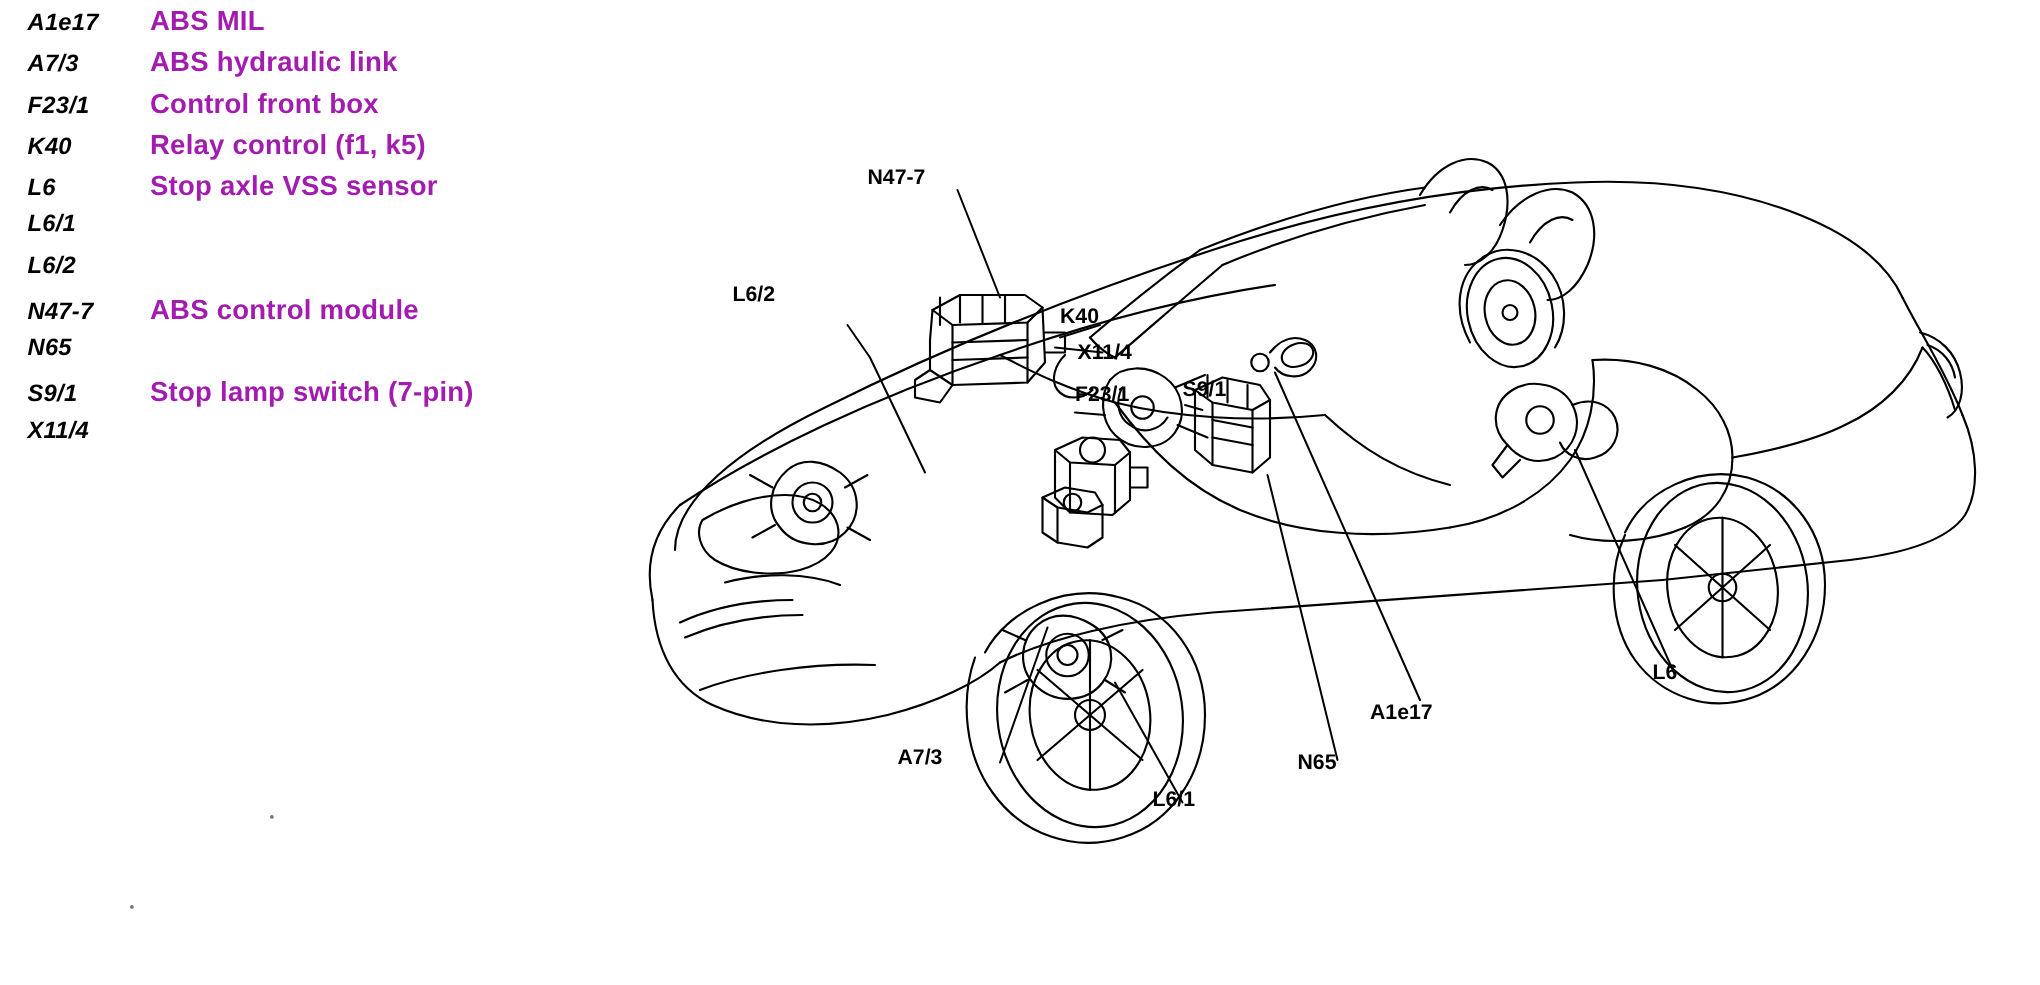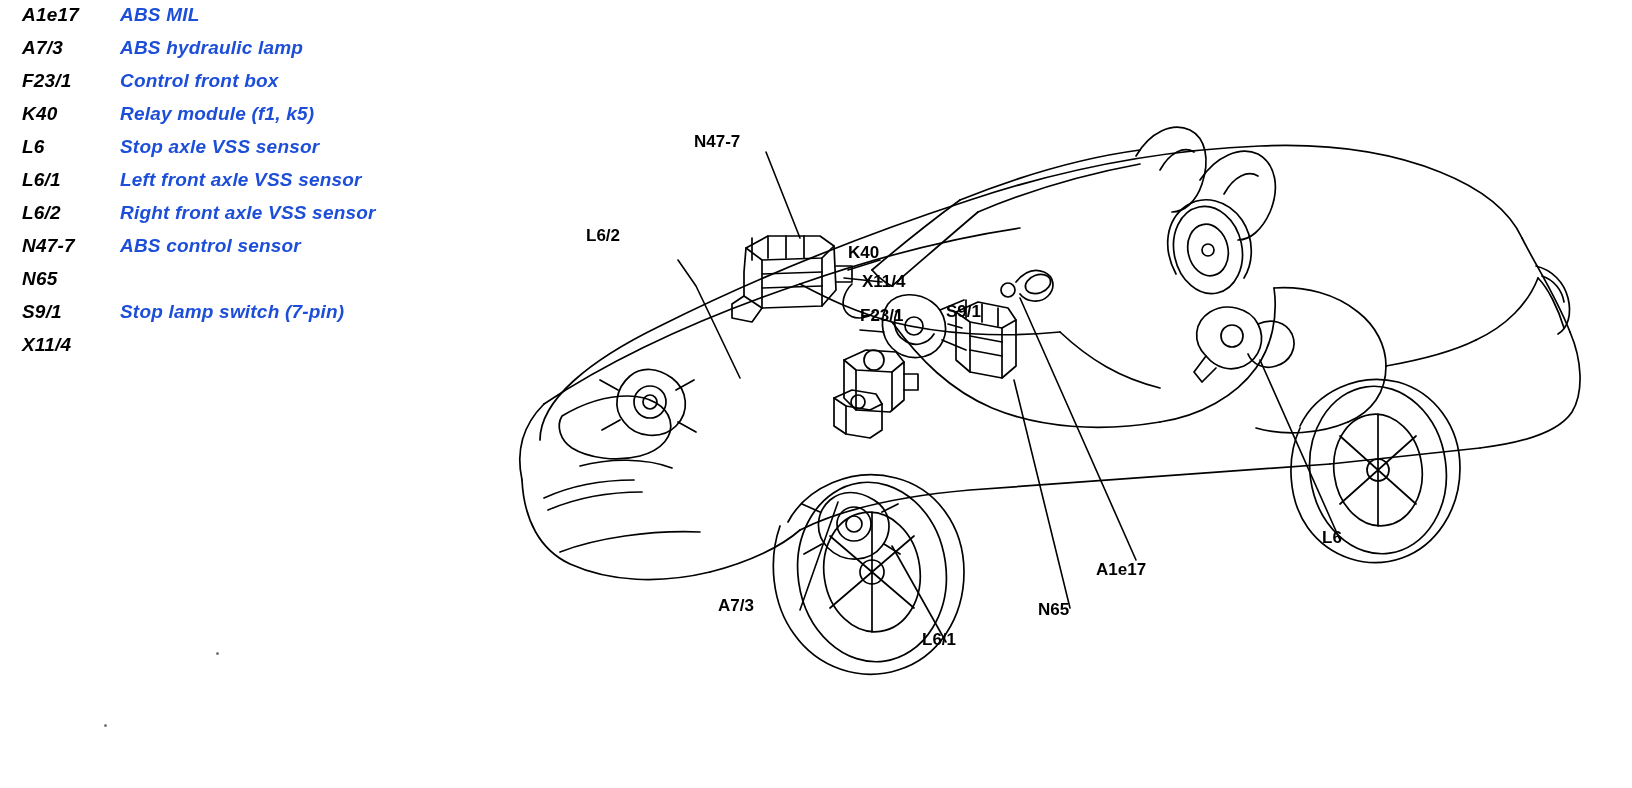--- a/index.html
+++ b/index.html
@@ -30,24 +30,23 @@
   .legend-code {
     width: 98px;
     flex: 0 0 98px;
     font-style: italic;
     font-weight: bold;
     font-size: 19px;
     color: #000;
     letter-spacing: 0.2px;
   }
   .legend-desc {
-    font-style: italic;
     font-weight: bold;
-    font-size: 19px;
-    color: #1d4ed8;
+    font-size: 22px;
+    color: #a21caf;
     letter-spacing: 0.2px;
     white-space: nowrap;
   }
 
   
   #illustration {
     position: absolute;
     left: 500px;
     top: 60px;
     width: 1120px;
@@ -78,45 +77,43 @@
 </head>
 <body>
 
 <div id="legend">
   <div class="legend-row">
     <span class="legend-code">A1e17</span>
     <span class="legend-desc">ABS MIL</span>
   </div>
   <div class="legend-row">
     <span class="legend-code">A7/3</span>
-    <span class="legend-desc">ABS hydraulic lamp</span>
+    <span class="legend-desc">ABS hydraulic link</span>
   </div>
   <div class="legend-row">
     <span class="legend-code">F23/1</span>
     <span class="legend-desc">Control front box</span>
   </div>
   <div class="legend-row">
     <span class="legend-code">K40</span>
-    <span class="legend-desc">Relay module  (f1, k5)</span>
+    <span class="legend-desc">Relay control  (f1, k5)</span>
   </div>
   <div class="legend-row">
     <span class="legend-code">L6</span>
     <span class="legend-desc">Stop axle VSS sensor</span>
   </div>
   <div class="legend-row">
     <span class="legend-code">L6/1</span>
-    <span class="legend-desc">Left front axle VSS sensor</span>
   </div>
   <div class="legend-row">
     <span class="legend-code">L6/2</span>
-    <span class="legend-desc">Right front axle VSS sensor</span>
   </div>
   <div class="legend-row">
     <span class="legend-code">N47-7</span>
-    <span class="legend-desc">ABS control sensor</span>
+    <span class="legend-desc">ABS control module</span>
   </div>
   <div class="legend-row">
     <span class="legend-code">N65</span>
   </div>
   <div class="legend-row">
     <span class="legend-code">S9/1</span>
     <span class="legend-desc">Stop lamp switch (7-pin)</span>
   </div>
   <div class="legend-row">
     <span class="legend-code">X11/4</span>

